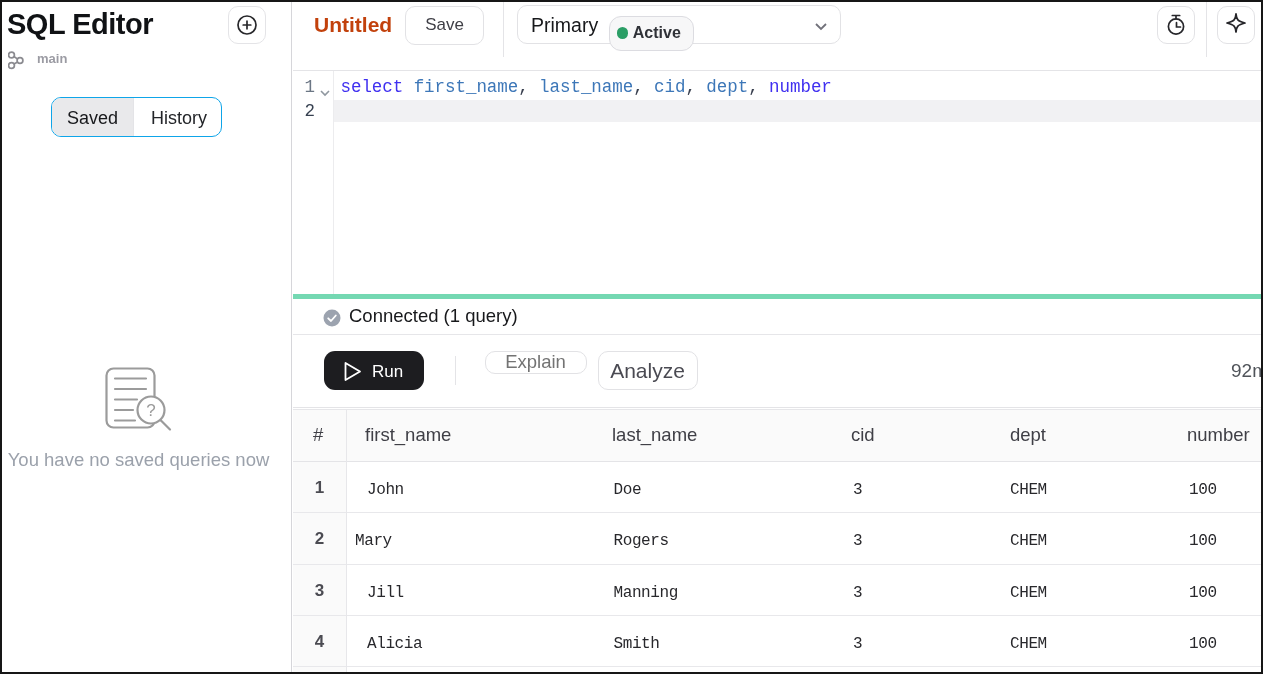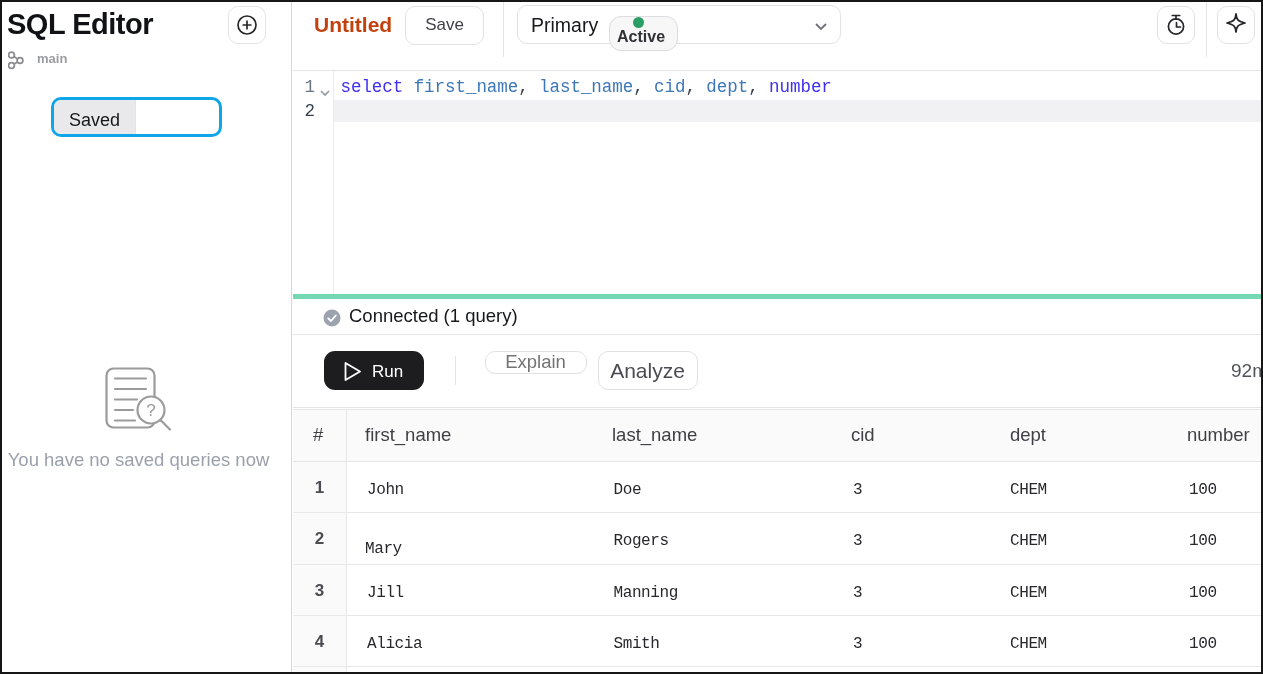--- a/index.html
+++ b/index.html
@@ -5,36 +5,36 @@
   * { margin:0; padding:0; box-sizing:border-box; }
   html,body { width:1263px; height:674px; overflow:hidden; }
   body { font-family:"Liberation Sans", sans-serif; background:#fff; position:relative; }
   .page { position:absolute; left:0; top:0; width:1263px; height:674px; border:2px solid #161616; background:#fff; overflow:hidden; }
   
   .sidebar { position:absolute; left:0; top:0; width:290px; height:670px; border-right:1px solid #d6d6da; background:#fff; }
   .sb-title { position:absolute; left:5px; top:5.5px; font-size:29px; font-weight:700; color:#101215; letter-spacing:-0.5px; }
   .plusbtn { position:absolute; left:226px; top:4px; width:38px; height:38px; border:1px solid #e4e4e7; border-radius:10px; background:#fff; }
   .branchrow { position:absolute; left:6px; top:48px; }
   .mainlbl { position:absolute; left:35px; top:49px; font-size:13px; font-weight:700; color:#9b9ba3; }
-  .tabs { position:absolute; left:49px; top:95px; width:171px; height:40px; border:3px solid #0ea5e9; border-radius:10px; background:#fff; overflow:hidden; }
+  .tabs { position:absolute; left:49px; top:95px; width:171px; height:40px; border:1px solid #0ea5e9; border-radius:10px; background:#fff; overflow:hidden; }
   .tab-saved { position:absolute; left:0; top:0; width:82px; height:40px; background:#e9e9eb; border-right:1px solid #e4e4e7; text-align:center; line-height:41.5px; font-size:18px; color:#17181b; }
   .tab-history { position:absolute; left:83px; top:0; width:88px; height:40px; text-align:center; line-height:41.5px; font-size:18px; color:#232529; }
   .emptytext { position:absolute; left:0; top:446.5px; width:273px; text-align:center; font-size:18.5px; color:#9ba1ab; }
   
   .main { position:absolute; left:291px; top:0; width:968px; height:670px; background:#fff; }
   
   .untitled { position:absolute; left:21px; top:11px; font-size:21px; font-weight:600; color:#c2410c; }
   .btn { position:absolute; border:1px solid #e2e2e5; border-radius:10px; background:#fff; display:flex; align-items:center; justify-content:center; }
   .savebtn { left:112px; top:3.5px; width:79px; height:39px; font-size:17px; color:#3f3f46; font-weight:500; }
   .vsep { position:absolute; width:1px; background:#e4e4e7; }
   .dd { position:absolute; top:3px; height:39px; border:1px solid #e2e2e5; border-radius:10px; background:#fff; }
   .dd-primary { left:224px; width:324px; }
   .dd-neondb { left:560px; width:293px; }
   .ddlabel { position:absolute; font-size:19.5px; color:#17181b; top:8px; }
-  .pill { position:absolute; left:91px; top:9.5px; height:35px; border-radius:12px; background:#f7f7f8; border:1px solid #dcdce1; display:flex; align-items:center; padding:0 12px 0 7px;flex-direction:column; }
+  .pill { position:absolute; left:91px; top:9.5px; height:35px; border-radius:12px; background:#f7f7f8; border:1px solid #dcdce1; display:flex; align-items:center; padding:0 12px 0 7px; }
   .dot { width:11.3px; height:11.3px; border-radius:50%; background:#2b9e66; margin-right:4.5px; }
   .pilltext { font-size:16px; font-weight:700; color:#303238; }
   .chev { position:absolute; top:0; }
   .iconbtn { position:absolute; top:4px; width:38px; height:38px; border:1px solid #e2e2e5; border-radius:10px; background:#fff; }
   
   .edtop { position:absolute; left:0; top:67.5px; width:968px; height:1px; background:#e4e4e7; }
   .editor { position:absolute; left:0; top:68.5px; width:968px; height:224px; font-family:"Liberation Mono", monospace; font-size:17.5px; letter-spacing:-0.05px; }
   .gutter-border { position:absolute; left:39.5px; top:68.5px; width:1px; height:225px; background:#ececee; }
   .activeline { position:absolute; left:40.5px; top:98px; width:927.5px; height:22.4px; background:#f1f1f3; }
   .codeline { position:absolute; white-space:pre; }
@@ -82,20 +82,21 @@
       <svg width="18" height="20" viewBox="0 0 18 20">
         <circle cx="3.5" cy="5" r="2.9" fill="none" stroke="#8b8b90" stroke-width="1.7"></circle>
         <circle cx="3.5" cy="15.5" r="2.9" fill="none" stroke="#8b8b90" stroke-width="1.7"></circle>
         <circle cx="12" cy="10.5" r="2.9" fill="none" stroke="#8b8b90" stroke-width="1.7"></circle>
         <path d="M5.9 6.5 L9.7 9.1 M5.9 14.1 L9.7 11.9" fill="none" stroke="#8b8b90" stroke-width="1.7"></path>
       </svg>
     </div>
     <div class="mainlbl">main</div>
     <div class="tabs">
       <div class="tab-saved">Saved</div>
+      <div class="tab-history">History</div>
     </div>
     <svg width="85" height="72" viewBox="0 0 85 72" style="position:absolute;left:99px;top:361px">
       <g fill="none" stroke="#9b9b9b" stroke-width="2.2" stroke-linecap="round">
         <rect x="5.5" y="5.5" width="48" height="59" rx="7"></rect>
         <path d="M14 15.5 H45 M14 26 H45 M14 36.5 H36 M14 47 H32 M14 57.5 H34"></path>
         <circle cx="50" cy="47" r="13.5" fill="#fff"></circle>
         <path d="M60 57.5 L69 66.5"></path>
       </g>
       <text x="50" y="53" text-anchor="middle" font-size="17" fill="#9b9b9b" font-family="Liberation Sans">?</text>
     </svg>
@@ -180,21 +181,21 @@
     <div class="row" style="top:460px;">
       <div class="rn">1</div>
       <div class="cell" style="left:74px;">John</div>
       <div class="cell" style="left:320.5px;">Doe</div>
       <div class="cell" style="left:560px;">3</div>
       <div class="cell" style="left:717px;">CHEM</div>
       <div class="cell" style="left:896px;">100</div>
     </div>
     <div class="row" style="top:511.3px;">
       <div class="rn">2</div>
-      <div class="cell" style="left:72px;margin-top:8px;">Mary</div>
+      <div class="cell" style="left:62px;">Mary</div>
       <div class="cell" style="left:320.5px;">Rogers</div>
       <div class="cell" style="left:560px;">3</div>
       <div class="cell" style="left:717px;">CHEM</div>
       <div class="cell" style="left:896px;">100</div>
     </div>
     <div class="row" style="top:562.6px;">
       <div class="rn">3</div>
       <div class="cell" style="left:74px;">Jill</div>
       <div class="cell" style="left:320.5px;">Manning</div>
       <div class="cell" style="left:560px;">3</div>

